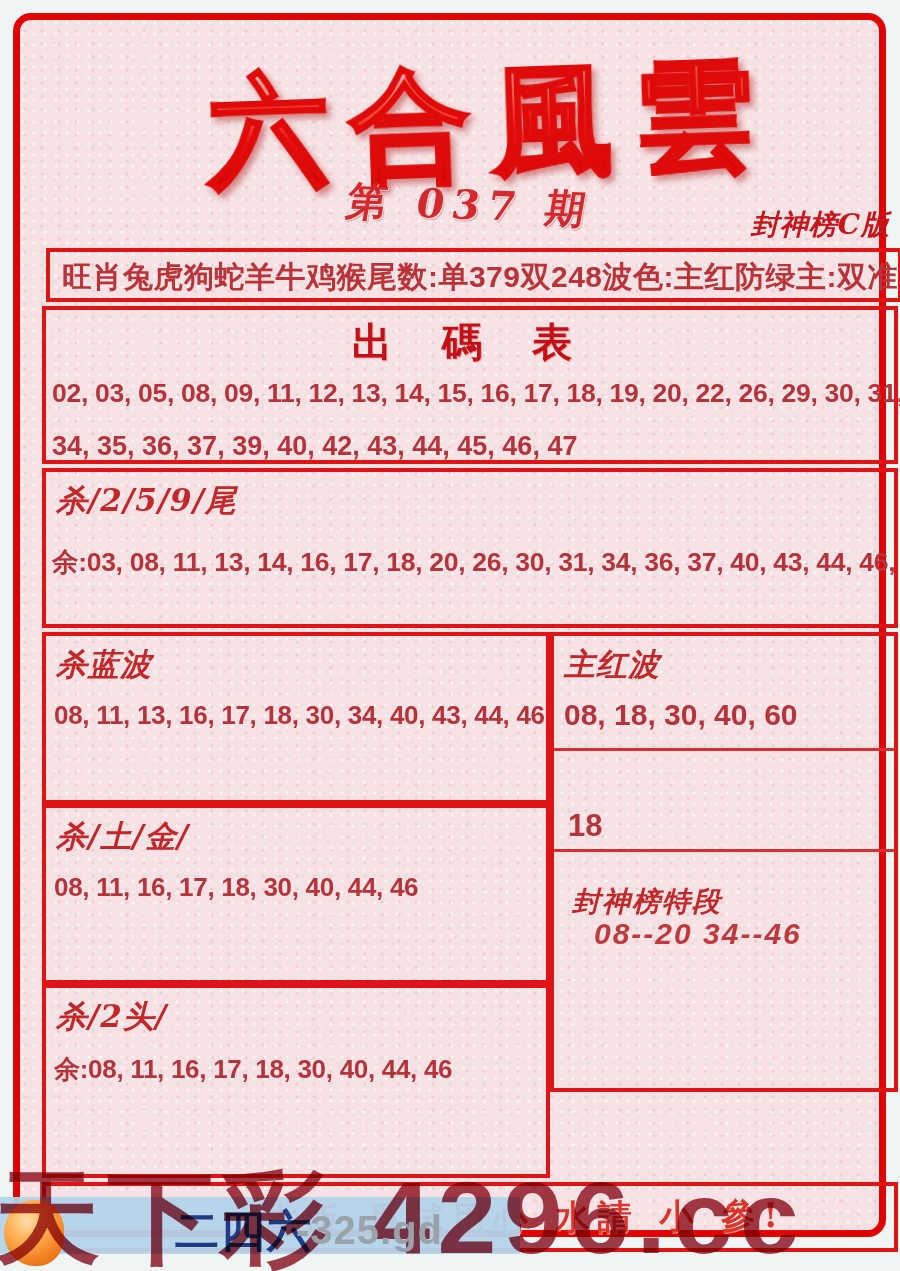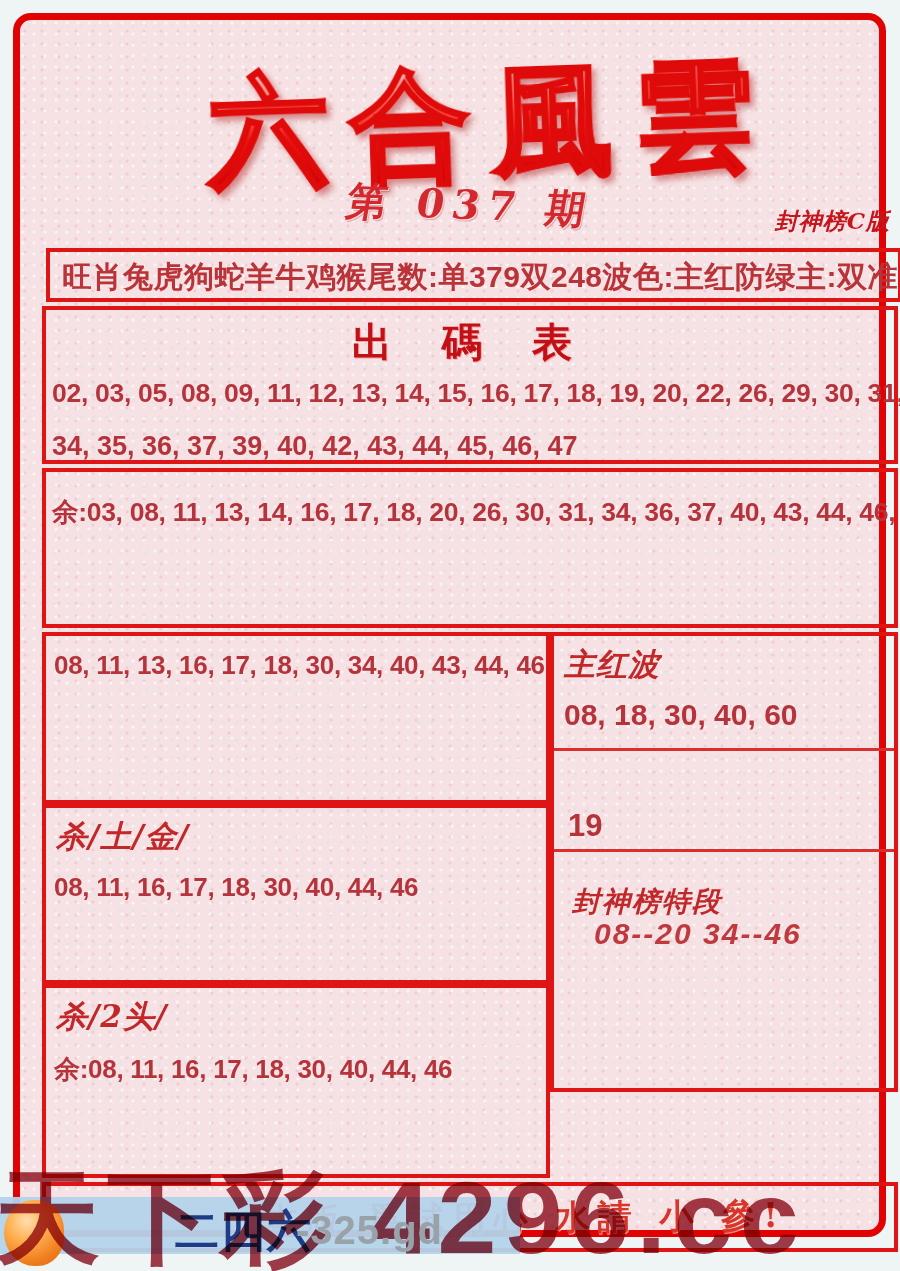--- a/index.html
+++ b/index.html
@@ -38,21 +38,21 @@
   .issue{
     position:absolute;left:0;top:158px;width:900px;text-align:center;
     font-family:"DejaVu Serif",serif;font-weight:bold;font-size:40px;
     color:#d3292e;letter-spacing:8px;
     transform:skewX(-8deg) rotate(2deg);
     text-shadow:1px 1px 0 rgba(255,255,255,.7),2px 2px 1px rgba(180,40,40,.35);
   }
   .edition{
     position:absolute;left:650px;top:186px;width:220px;text-align:right;
     font-family:"DejaVu Serif",serif;font-weight:bold;font-style:italic;
-    font-size:23px;color:#c4161c;letter-spacing:1px;
+    font-size:28px;color:#c4161c;letter-spacing:1px;
   }
 
   
   .box-hotline{left:26px;top:228px;width:856px;height:54px;text-align:right;}
   .hotline-text{
     margin:5px 0 0 4px;font-size:30px;font-weight:bold;color:#b93338;
     white-space:nowrap;letter-spacing:.5px;
   }
 
   
@@ -143,42 +143,44 @@
       <div class="hotline-text">旺肖兔虎狗蛇羊牛鸡猴尾数:单379双248波色:主红防绿主:双准</div>
     </div>
 
     <div class="box box-chuma">
       <div class="chuma-title">出 碼 表</div>
       <div class="chuma-line1">02, 03, 05, 08, 09, 11, 12, 13, 14, 15, 16, 17, 18, 19, 20, 22, 26, 29, 30, 31, 32</div>
       <div class="chuma-line2">34, 35, 36, 37, 39, 40, 42, 43, 44, 45, 46, 47</div>
     </div>
 
     <div class="box box-shawei">
+      <div class="kai-label">杀/2/5/9/尾</div>
       <div class="shawei-nums">余:03, 08, 11, 13, 14, 16, 17, 18, 20, 26, 30, 31, 34, 36, 37, 40, 43, 44, 46, 47</div>
     </div>
 
     <div class="box box-lanbo">
+      <div class="kai-label">杀蓝波</div>
       <div class="col-nums">08, 11, 13, 16, 17, 18, 30, 34, 40, 43, 44, 46</div>
     </div>
 
     <div class="box box-tujin">
       <div class="kai-label">杀/土/金/</div>
       <div class="col-nums">08, 11, 16, 17, 18, 30, 40, 44, 46</div>
     </div>
 
     <div class="box box-ertou">
       <div class="kai-label">杀/2头/</div>
       <div class="col-nums">余:08, 11, 16, 17, 18, 30, 40, 44, 46</div>
     </div>
 
     <div class="box box-right">
       <div class="kai-label">主红波</div>
       <div class="hongbo-nums">08, 18, 30, 40, 60</div>
       <div class="rdiv rdiv1"></div>
-      <div class="mid-val">19</div>
+      <div class="mid-val">18</div>
       <div class="rdiv rdiv2"></div>
       <div class="teduan-label">封神榜特段</div>
       <div class="teduan-nums">08--20 34--46</div>
     </div>
 
     <div class="box box-footer">
       <div class="footer-note">本版 爲試用心 水請 小 參!</div>
     </div>
 
   </div>

